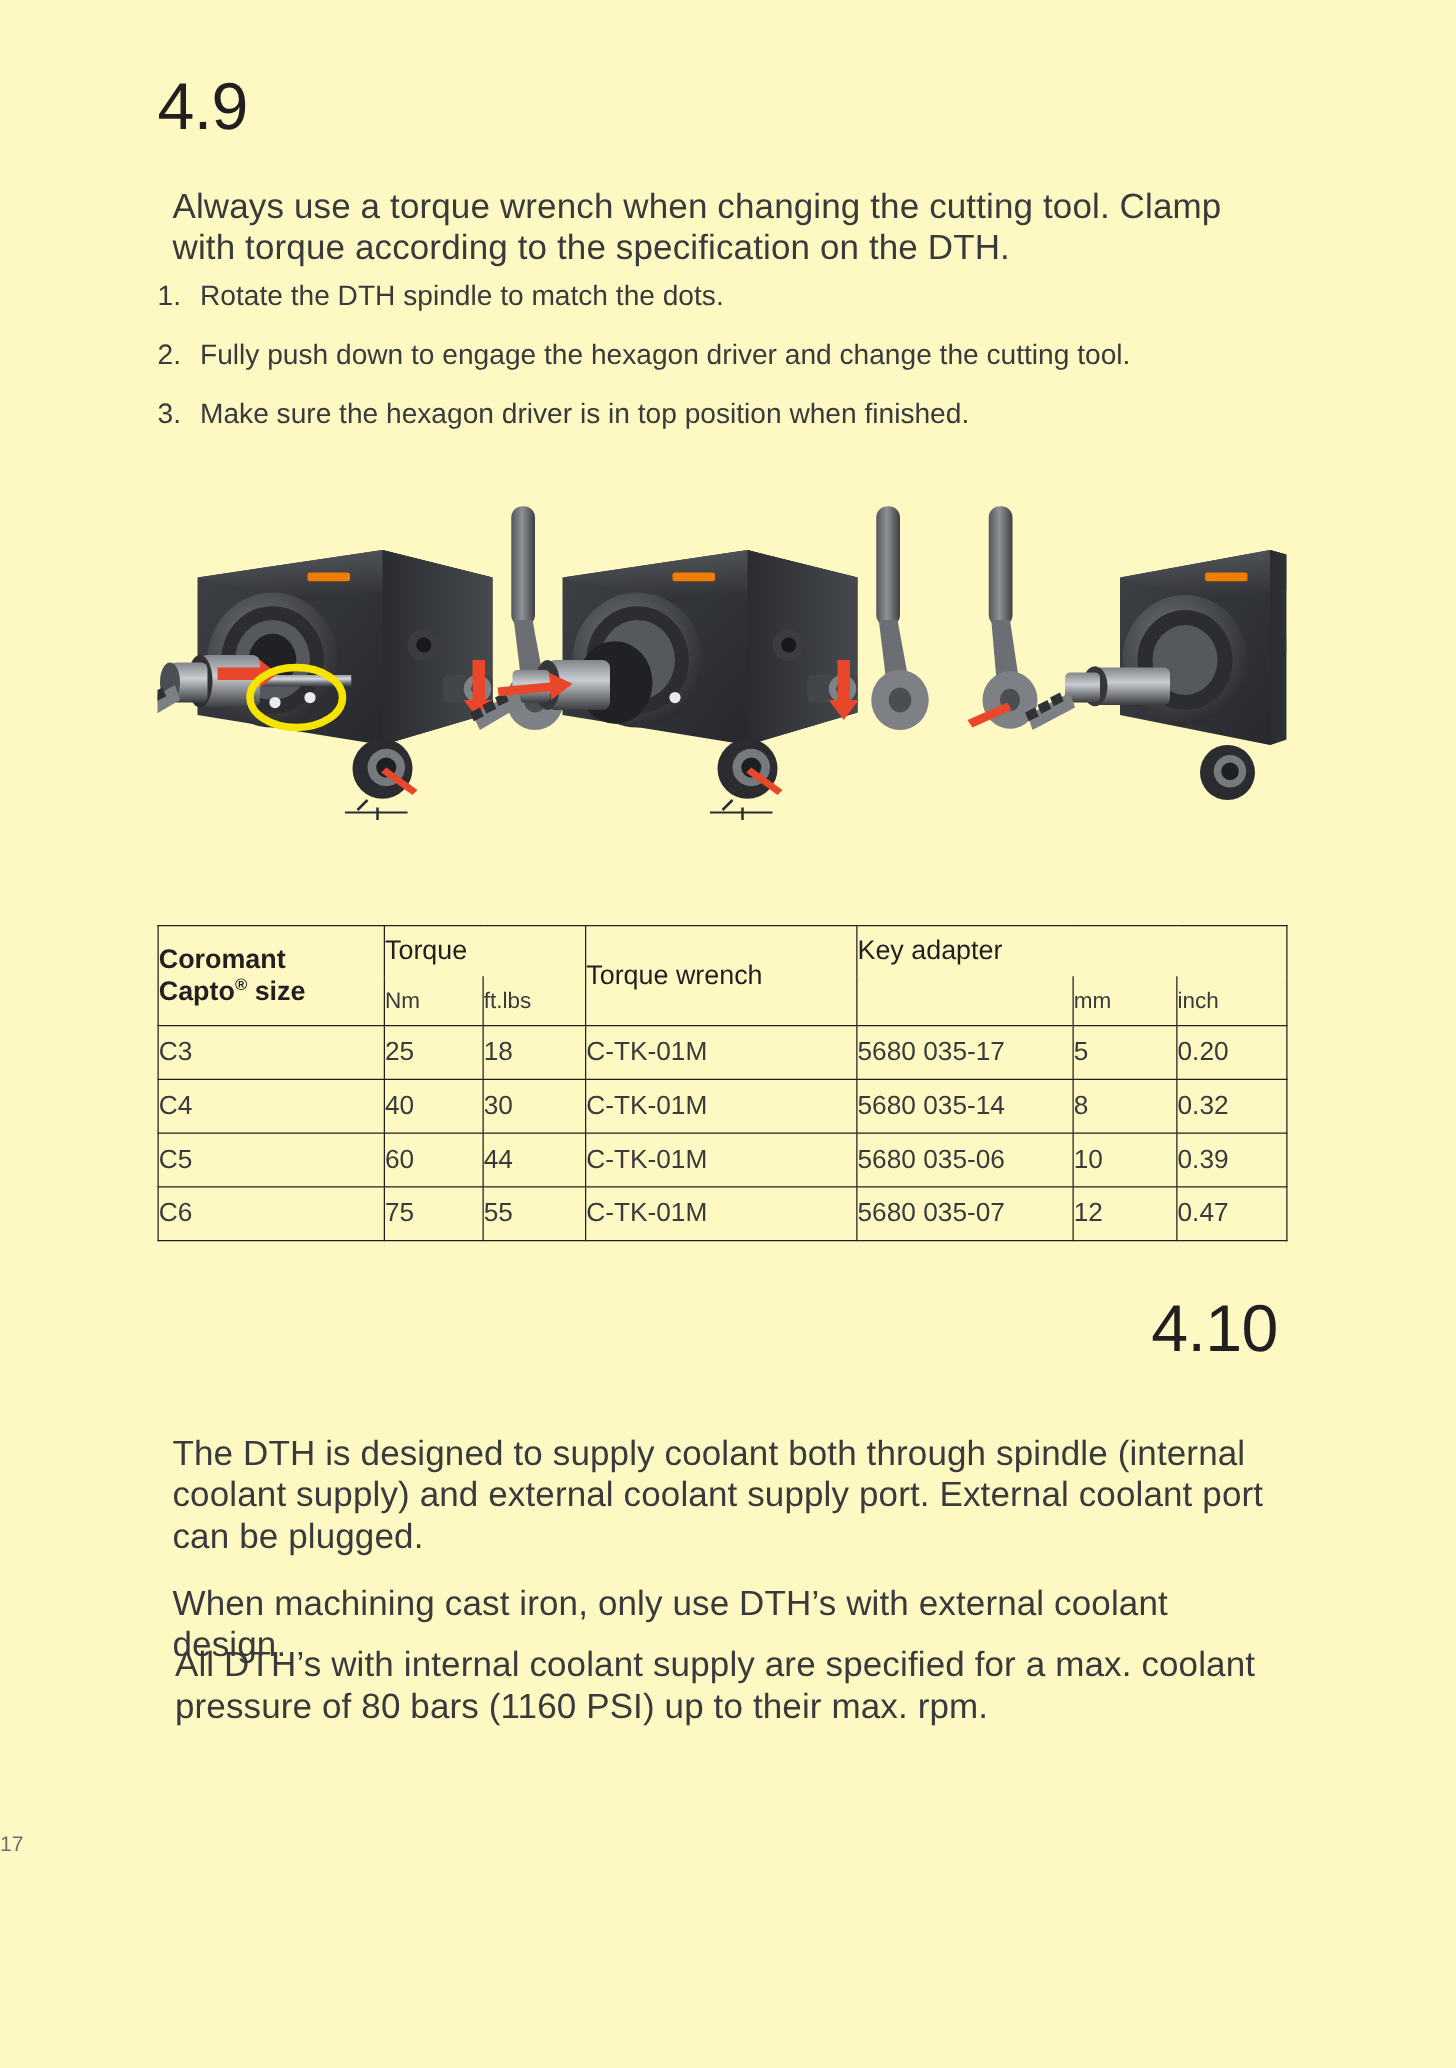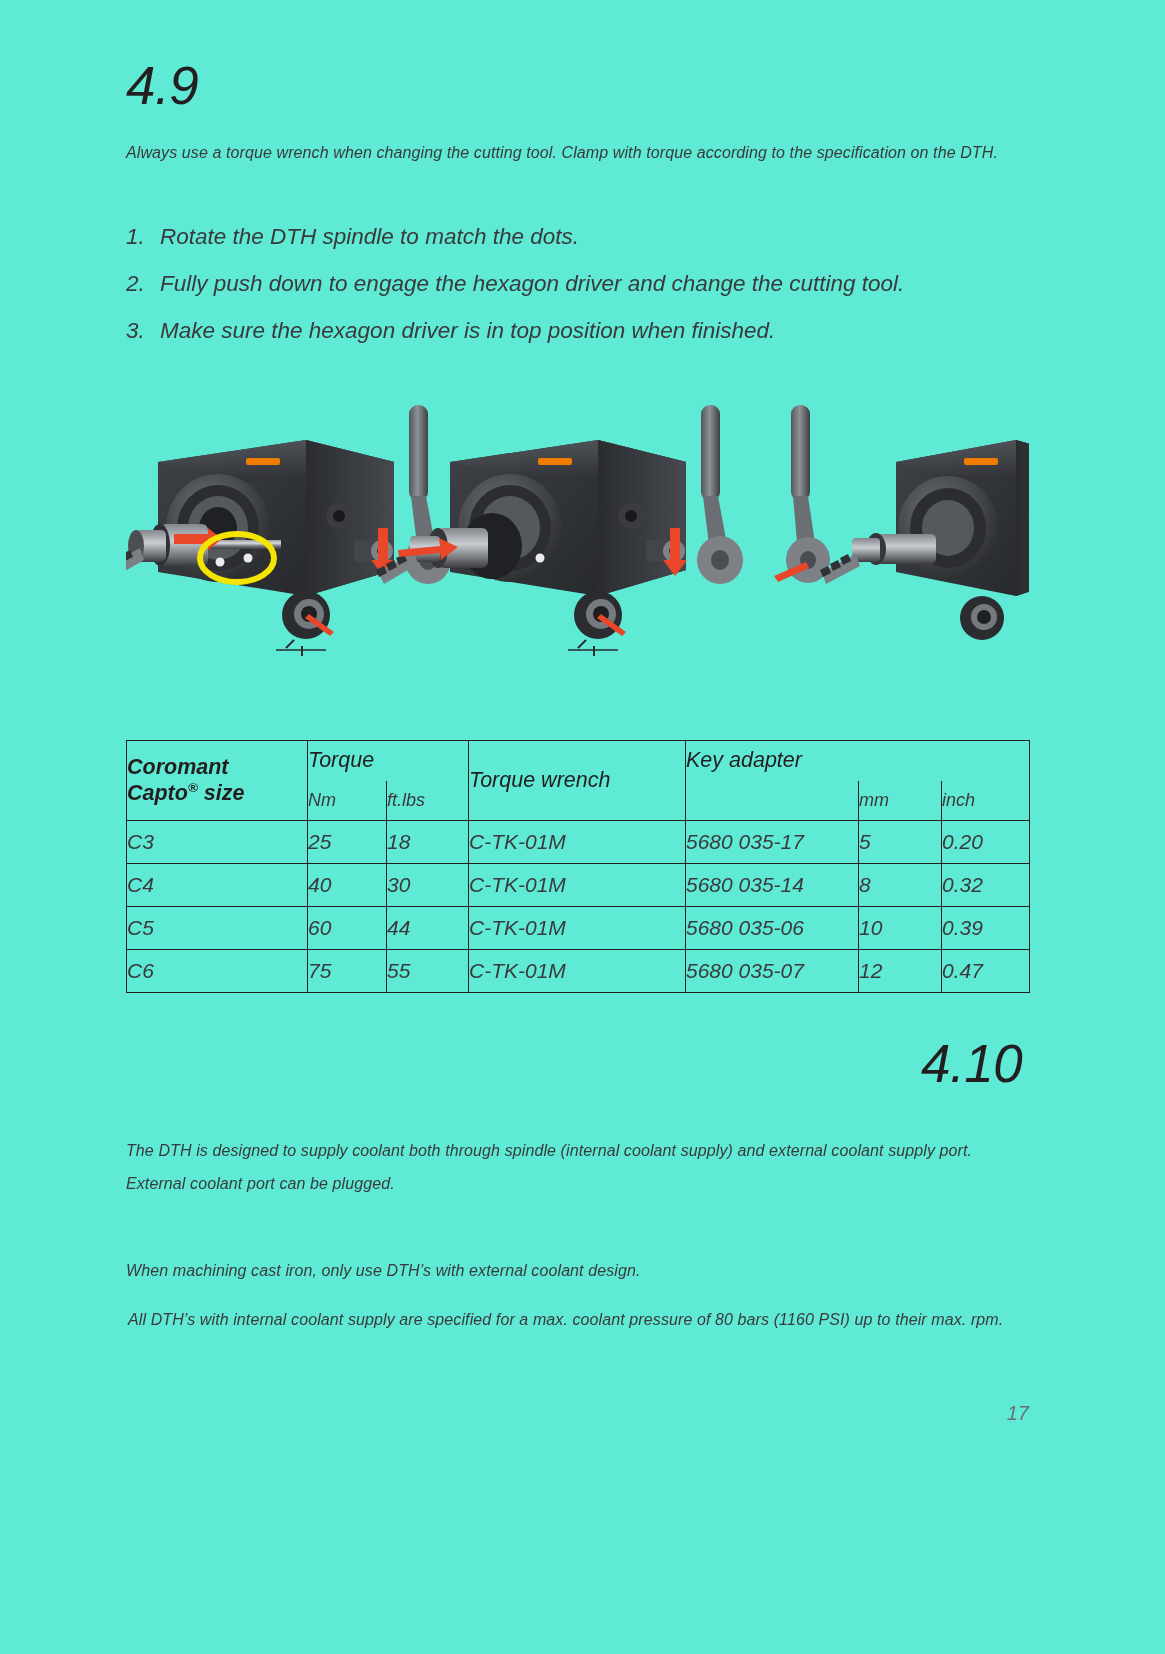--- a/index.html
+++ b/index.html
@@ -12,22 +12,21 @@
     height: 1654px;
     position: relative;
     font-family: "Liberation Sans", sans-serif;
     color: #231f20;
     overflow: hidden;
   }
 
   .page {
     position: absolute;
     inset: 0;
-    background: #5eead4;
-    font-style: italic;
+    background: #fef9c3;
   }
 
   
   .h1 {
     display: flex;
     align-items: baseline;
     font-weight: 400;
     font-size: 53px;
     line-height: 1.05;
     letter-spacing: -0.5px;
@@ -38,25 +37,25 @@
     flex: 0 0 auto;
     min-width: 108px;
   }
   .h1-text { flex: 1 1 auto; }
 
   #sec49-heading { position: absolute; left: 126px; top: 58px; width: 903px; }
   #sec410-heading { position: absolute; left: 126px; top: 1036px; width: 903px; justify-content: flex-end; }
 
   
   .para {
-    font-size: 16px;
+    font-size: 28px;
     line-height: 33px;
     color: #3a3a3c;
     font-weight: 400;
-    margin: 0;
+    margin: 12px;
     letter-spacing: 0.1px;
   }
 
   #sec49-intro { position: absolute; left: 126px; top: 136px; width: 880px; }
 
   
   .steps {
     position: absolute;
     left: 126px;
     top: 220px;
@@ -143,24 +142,23 @@
 
   
   #p410-1 { position: absolute; left: 126px; top: 1134px; width: 895px; }
   #p410-2 { position: absolute; left: 126px; top: 1254px; width: 895px; }
   #p410-3 { position: absolute; left: 128px; top: 1303px; width: 895px; }
 
   
   .page-num {
     position: absolute;
     left: 0;
-    top: 1402px;
+    top: 1466px;
     width: 1029px;
-    text-align: right;
-    font-size: 20px;
+    font-size: 17px;
     color: #6d6e71;
   }
 
   sup.reg { font-size: 0.62em; vertical-align: super; }
 </style>
 </head>
 <body>
 
 <div class="page">
   <div>

